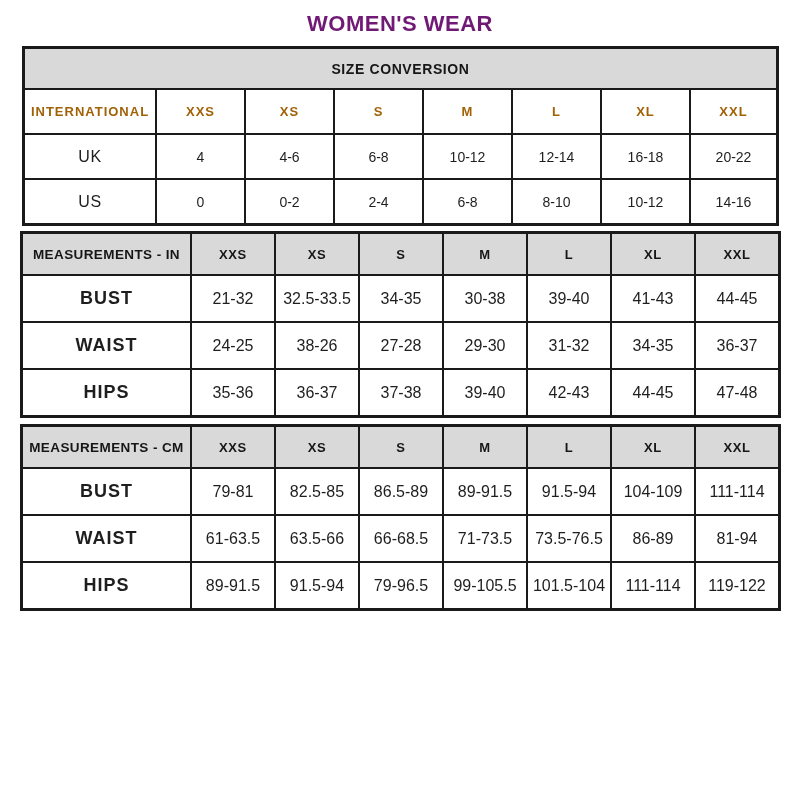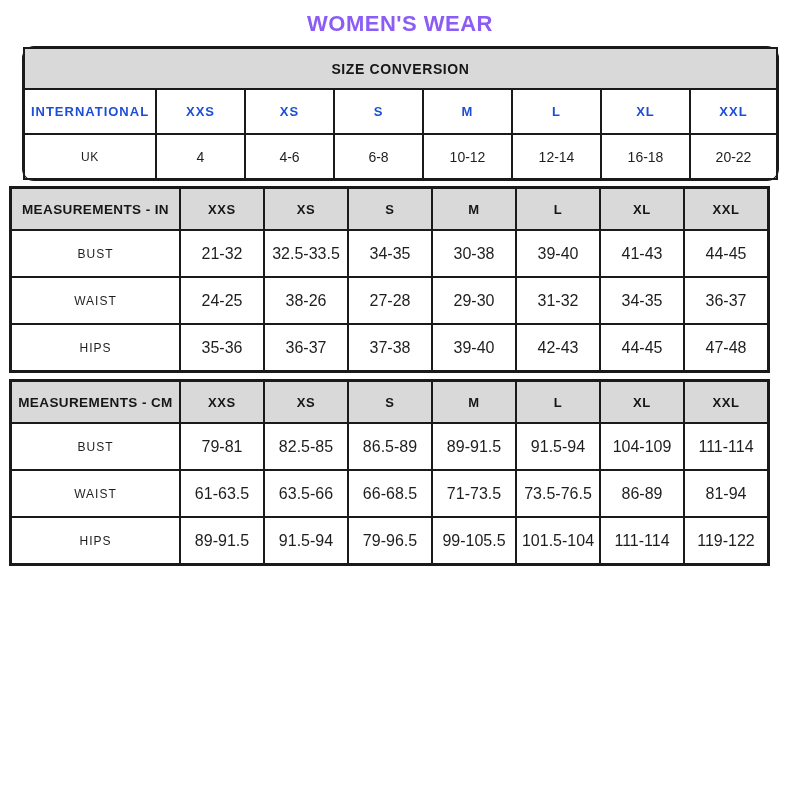--- a/index.html
+++ b/index.html
@@ -12,75 +12,75 @@
     color: #1e1e1e;
     -webkit-font-smoothing: antialiased;
   }
   .page { width: 800px; height: 800px; overflow: hidden; }
 
   h1.title {
     text-align: center;
     font-size: 22px;
     font-weight: 700;
     letter-spacing: 0.5px;
-    color: #8b5cf6;
+    color: #701a75;
     margin: 11px 0 10px 0;
     line-height: 26px;
   }
 
   table.tbl {
     border-collapse: collapse;
     table-layout: fixed;
     box-shadow: 0 0 0 1px #1a1a1a; 
   }
   .tbl th, .tbl td {
     border: 2px solid #1a1a1a;
     text-align: center;
     vertical-align: middle;
     padding: 0 2px;
     overflow: hidden;
     white-space: nowrap;
   }
 
   
-  .t1 { width: 755px; margin: 0 0 7px 23px; border-radius: 11px; }
+  .t1 { width: 755px; margin: 0 0 7px 23px; }
   .t1 .banner-row { height: 41px; }
   .t1 .banner {
     background: #d9d9d9;
     font-size: 14px;
     font-weight: 700;
     letter-spacing: 0.6px;
     color: #161616;
   }
   .t1 tr.cols { height: 45px; }
   .t1 tr.cols th {
     background: #ffffff;
     font-size: 13px;
     font-weight: 700;
     letter-spacing: 1px;
-    color: #1d4ed8;
+    color: #a16207;
   }
   .t1 tbody tr { height: 45px; }
-  .t1 td.row-label { font-size: 12px; font-weight: 400; letter-spacing: 0.6px; }
+  .t1 td.row-label { font-size: 16px; font-weight: 400; letter-spacing: 0.6px; }
   .t1 td.val { font-size: 14px; font-weight: 400; }
 
   
-  .t2, .t3 { width: 759px; margin: 0 0 0 10px; }
+  .t2, .t3 { width: 759px; margin: 0 0 0 21px; }
   .t2 { margin-bottom: 8px; }
   .t2 thead tr, .t3 thead tr { height: 42px; }
   .t2 thead th, .t3 thead th {
     background: #d9d9d9;
     font-size: 13px;
     font-weight: 700;
     letter-spacing: 0.6px;
     color: #161616;
   }
   .t2 thead th.first, .t3 thead th.first { font-size: 13.5px; letter-spacing: 0.4px; }
   .t2 tbody tr, .t3 tbody tr { height: 47px; }
-  .t2 td.row-label, .t3 td.row-label { font-size: 12px; font-weight: 400; letter-spacing: 1px; }
+  .t2 td.row-label, .t3 td.row-label { font-size: 18px; font-weight: 700; letter-spacing: 1px; }
   .t2 td.val, .t3 td.val { font-size: 16px; font-weight: 400; }
 </style>
 </head>
 <body>
 
 <div class="page">
 
   <h1 class="title">WOMEN'S WEAR</h1>
 
   <table class="tbl t1">
@@ -113,20 +113,30 @@
         <tr>
           <td class="row-label">UK</td>
           <td class="val">4</td>
           <td class="val">4-6</td>
           <td class="val">6-8</td>
           <td class="val">10-12</td>
           <td class="val">12-14</td>
           <td class="val">16-18</td>
           <td class="val">20-22</td>
         </tr>
+        <tr>
+          <td class="row-label">US</td>
+          <td class="val">0</td>
+          <td class="val">0-2</td>
+          <td class="val">2-4</td>
+          <td class="val">6-8</td>
+          <td class="val">8-10</td>
+          <td class="val">10-12</td>
+          <td class="val">14-16</td>
+        </tr>
       </tbody>
   </table>
 
   <table class="tbl t2">
     <colgroup>
       <col style="width:169px">
         <col style="width:84px">
         <col style="width:84px">
         <col style="width:84px">
       <col style="width:84px">

